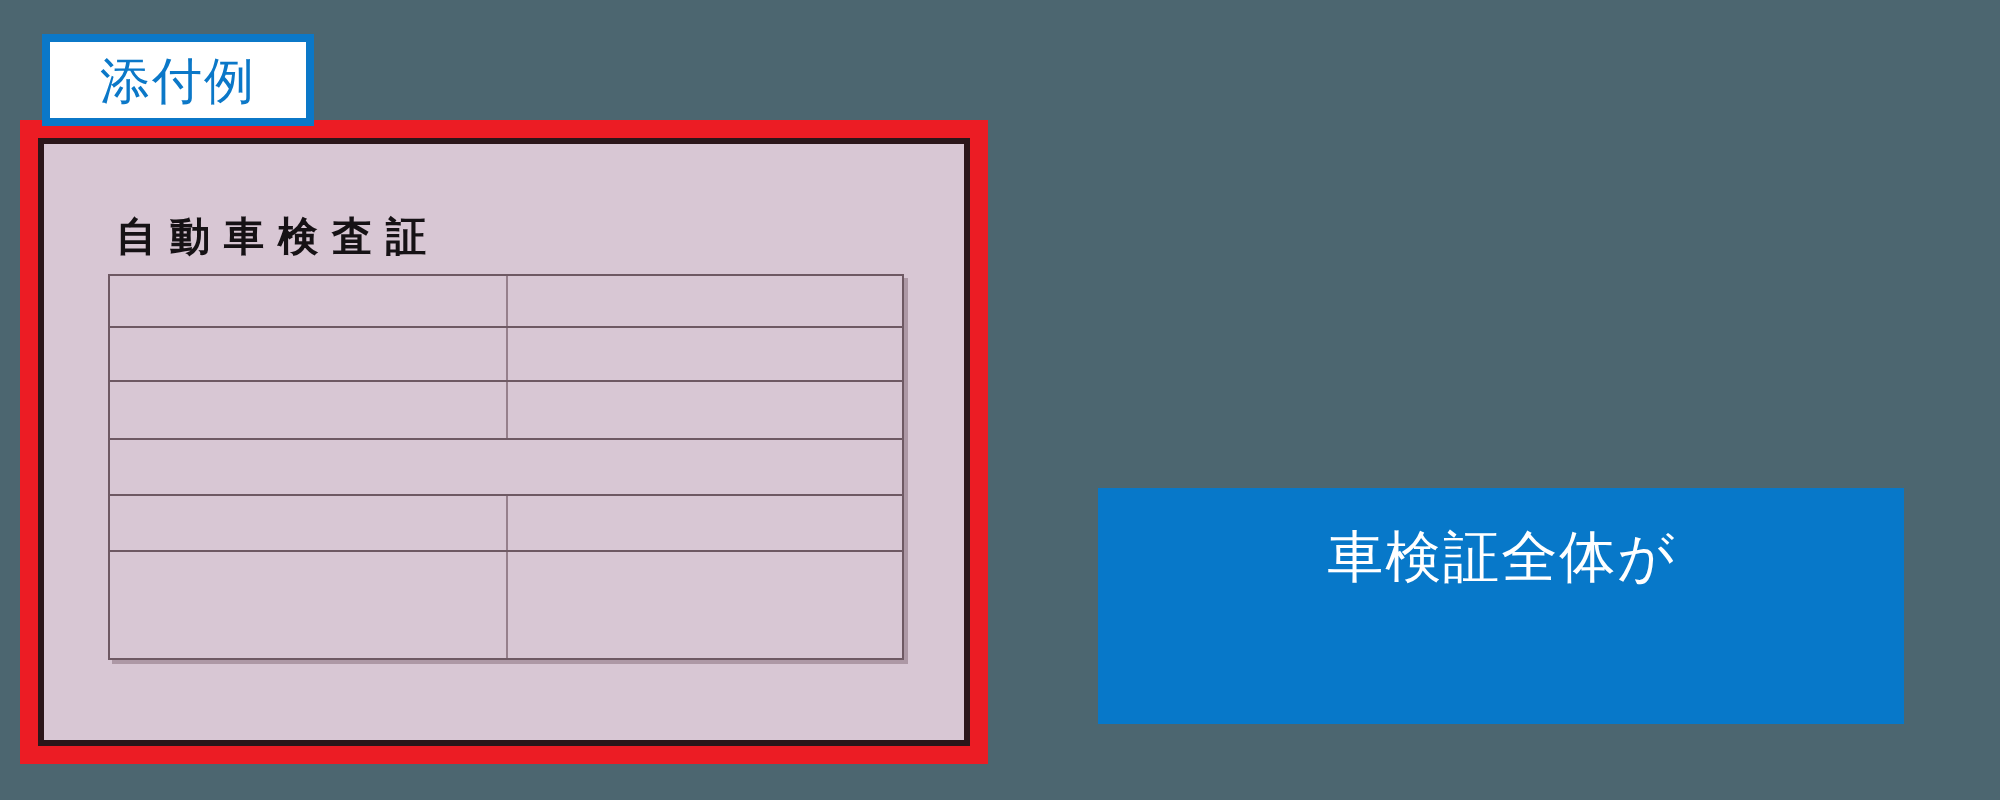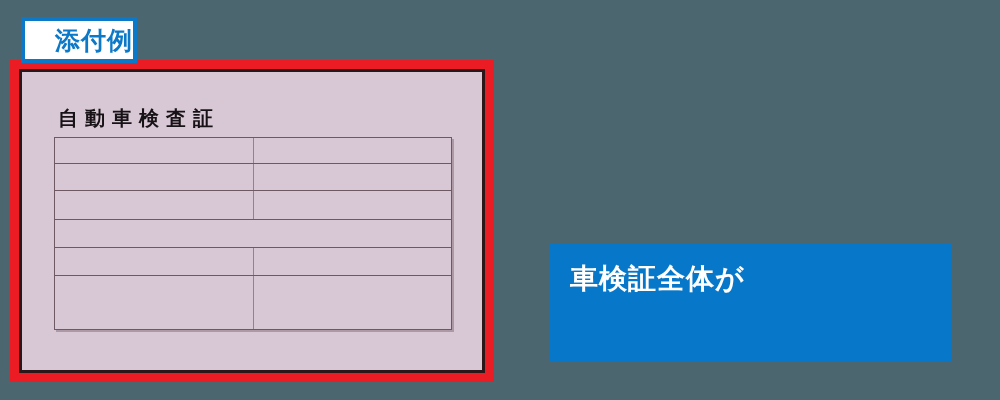--- a/index.html
+++ b/index.html
@@ -23,30 +23,30 @@
     position: absolute;
     left: 0; top: 0;
     width: 1000px; height: 400px;
     background: var(--bg);
   }
 
   
   .attach-label {
     position: absolute;
     left: 21px; top: 17px;
-    width: 116px; height: 46px;
+    width: 136px; height: 46px;
     background: #ffffff;
     border: 4px solid var(--blue);
     color: var(--blue);
     font-size: 25px;
-    font-weight: bold;
+    font-weight: normal;
     letter-spacing: 1px;
     display: flex;
     align-items: center;
-    justify-content: flex-end;
+    justify-content: center;
     z-index: 3;
   }
 
   
   .red-frame {
     position: absolute;
     left: 10px; top: 60px;
     width: 484px; height: 322px;
     background: var(--red);
     padding: 9px;
@@ -101,24 +101,25 @@
     position: absolute;
     left: 549px; top: 244px;
     width: 403px; height: 118px;
     background: #0778C9;
     color: #ffffff;
     padding: 14px 20px 0 21px;
     z-index: 1;
   }
   .note-line {
     font-size: 28px;
-    font-weight: bold;
+    font-weight: normal;
     line-height: 42px;
     letter-spacing: 1px;
     white-space: nowrap;
+    text-align: center;
   }
 </style>
 </head>
 <body>
 
 <div class="page">
 
   <div class="attach-label">
     <span>添付例</span>
   </div>

